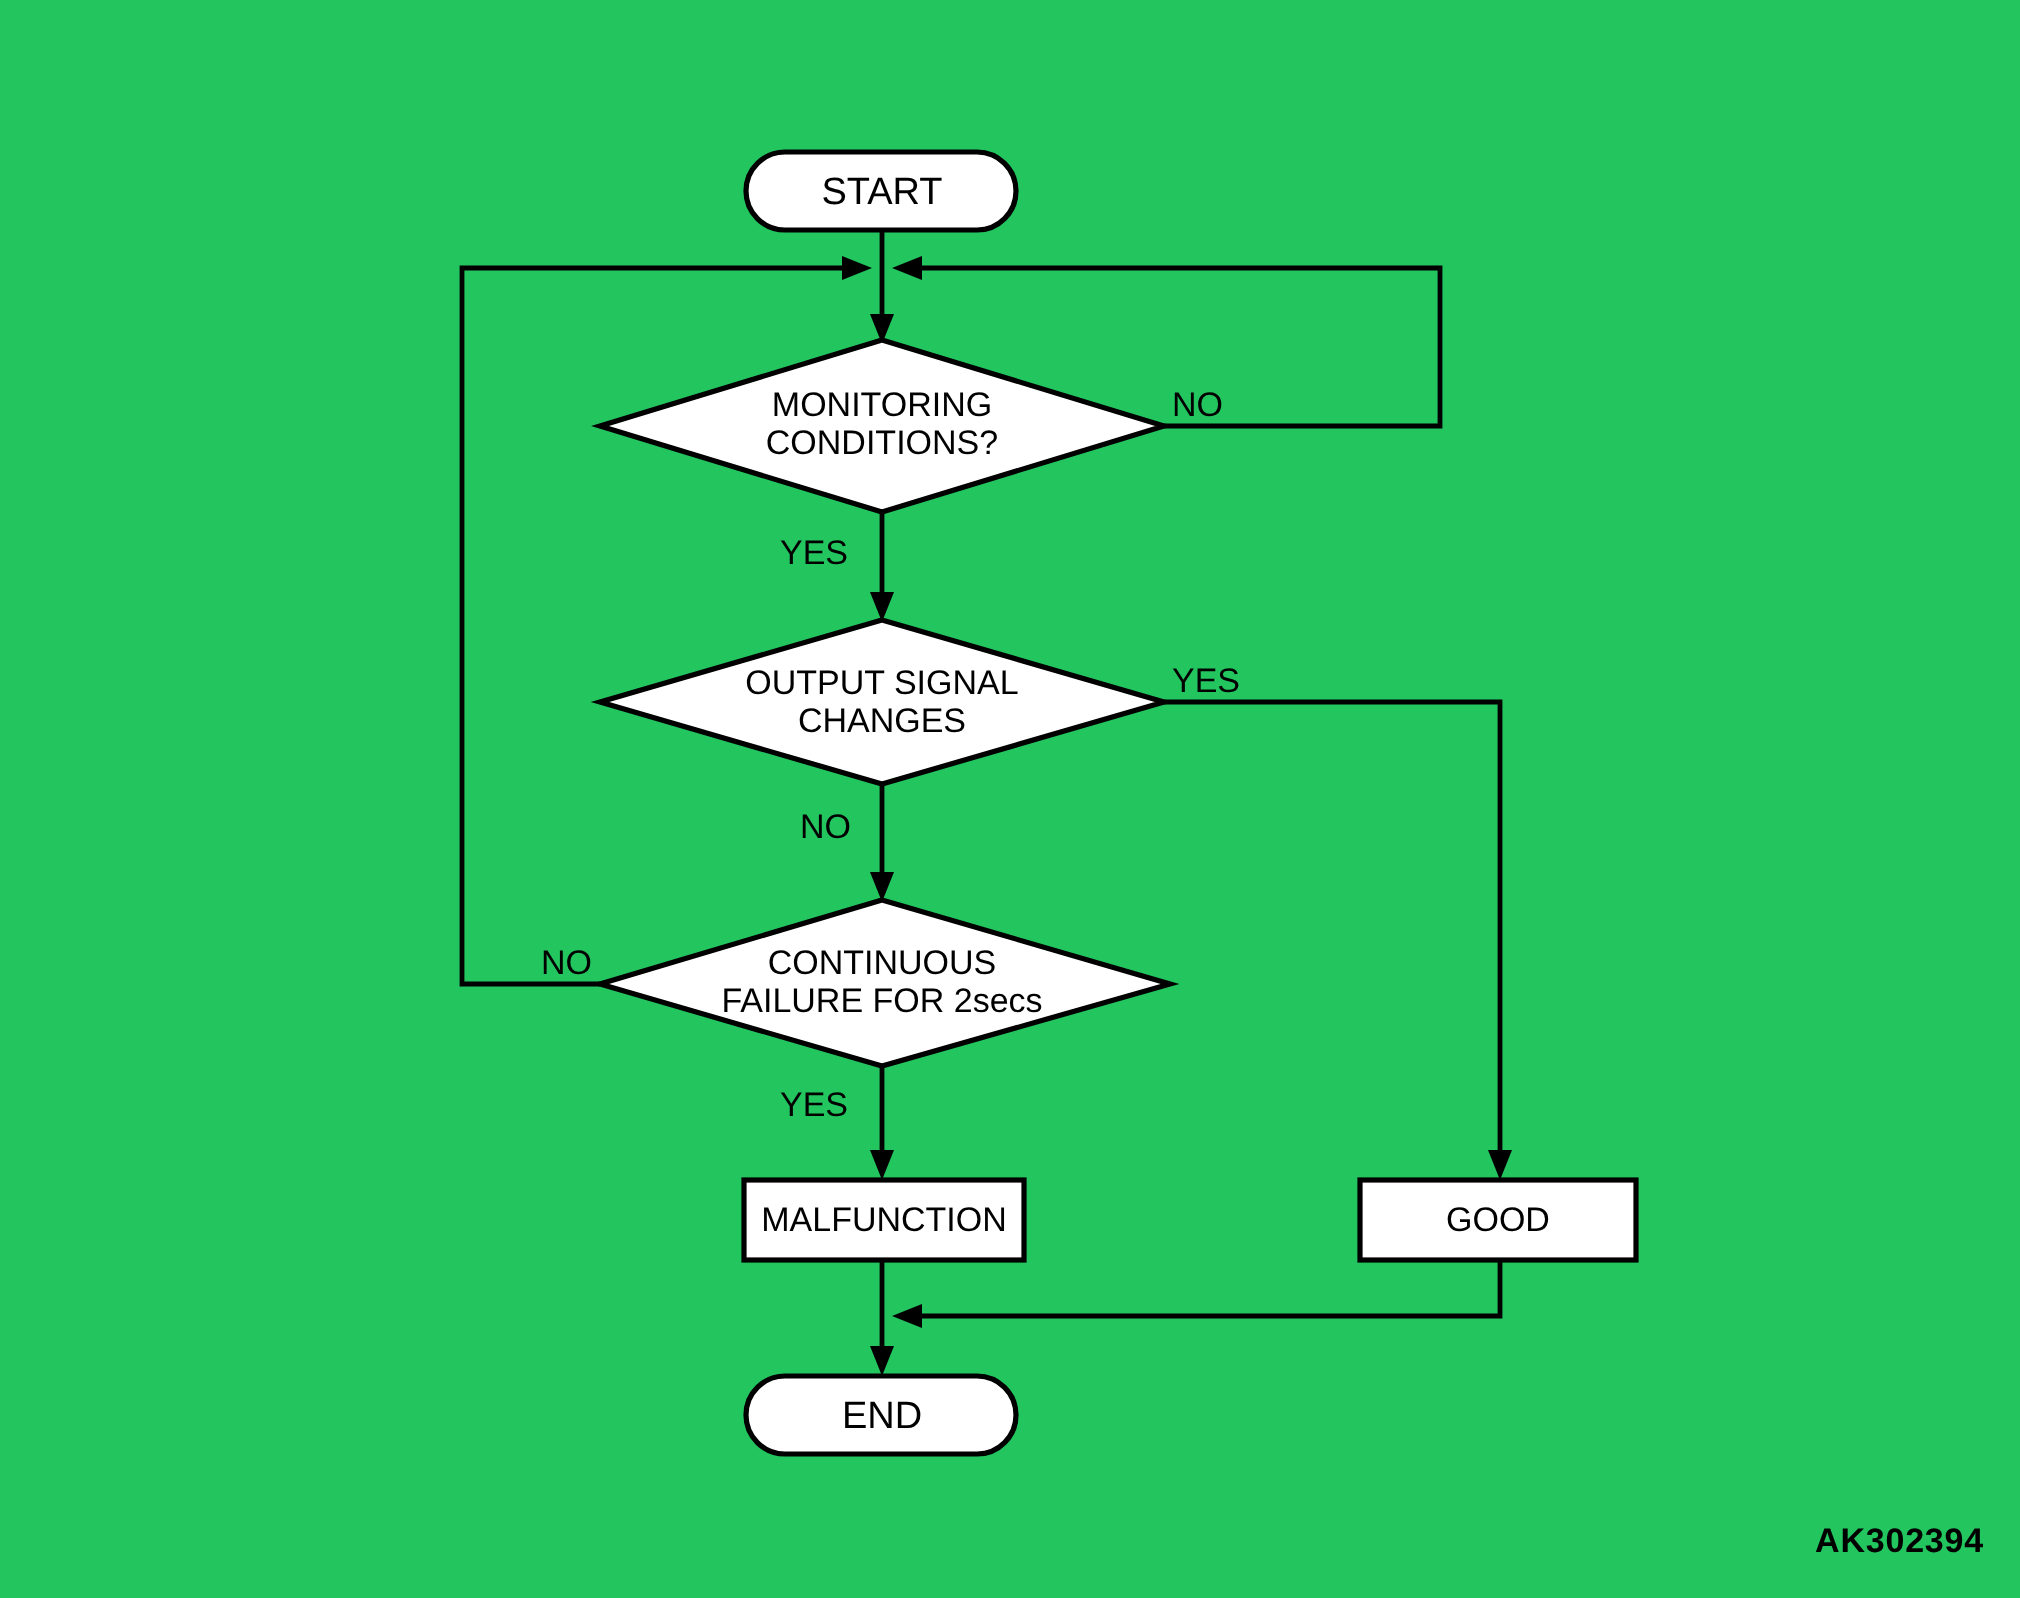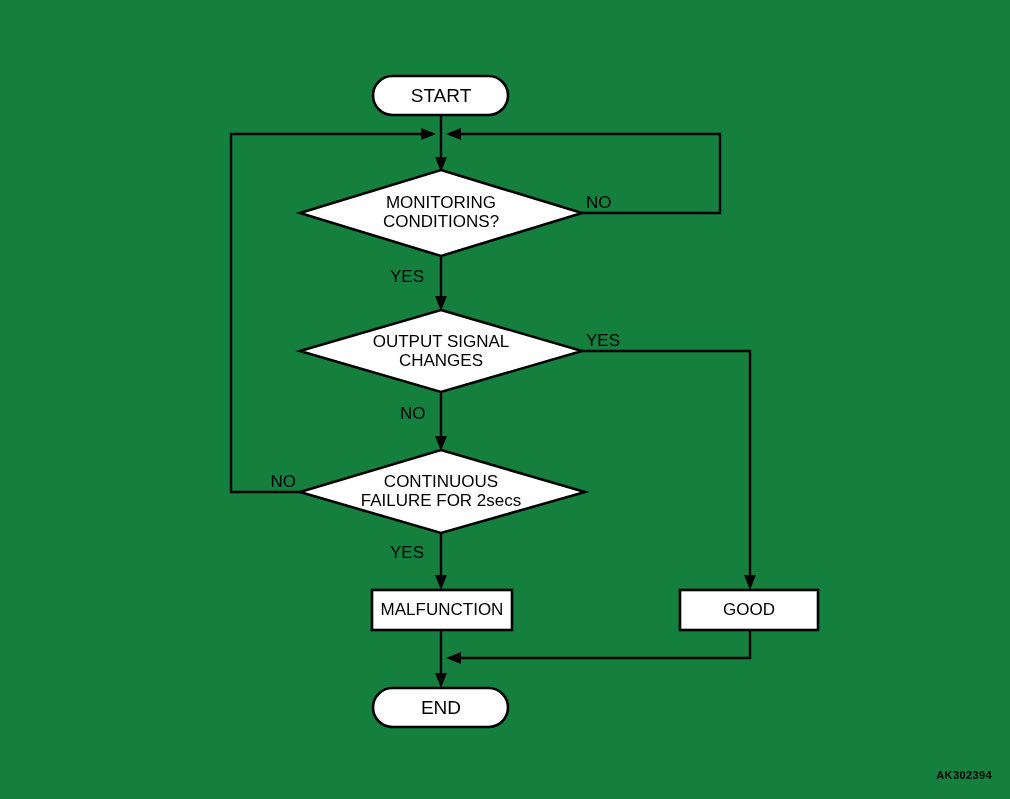--- a/index.html
+++ b/index.html
@@ -4,21 +4,21 @@
 <style>
   html, body {
     margin: 0;
     padding: 0;
     background: #ffffff;
   }
   #page {
     position: relative;
     width: 1010px;
     height: 799px;
-    background: #15803d;
+    background: #22c55e;
     overflow: hidden;
     font-family: "Liberation Sans", sans-serif;
   }
   #flow-svg {
     position: absolute;
     left: 0;
     top: 0;
     width: 1010px;
     height: 799px;
   }
@@ -52,21 +52,21 @@
   }
   .arrow-head {
     fill: #000000;
     stroke: none;
   }
   #watermark {
     position: absolute;
     right: 18px;
     bottom: 18px;
     font-family: "Liberation Sans", sans-serif;
-    font-size: 11px;
+    font-size: 17px;
     font-weight: bold;
     color: #000000;
     letter-spacing: 0.4px;
   }
 </style>
 </head>
 <body>
 
 <div id="page">
 

